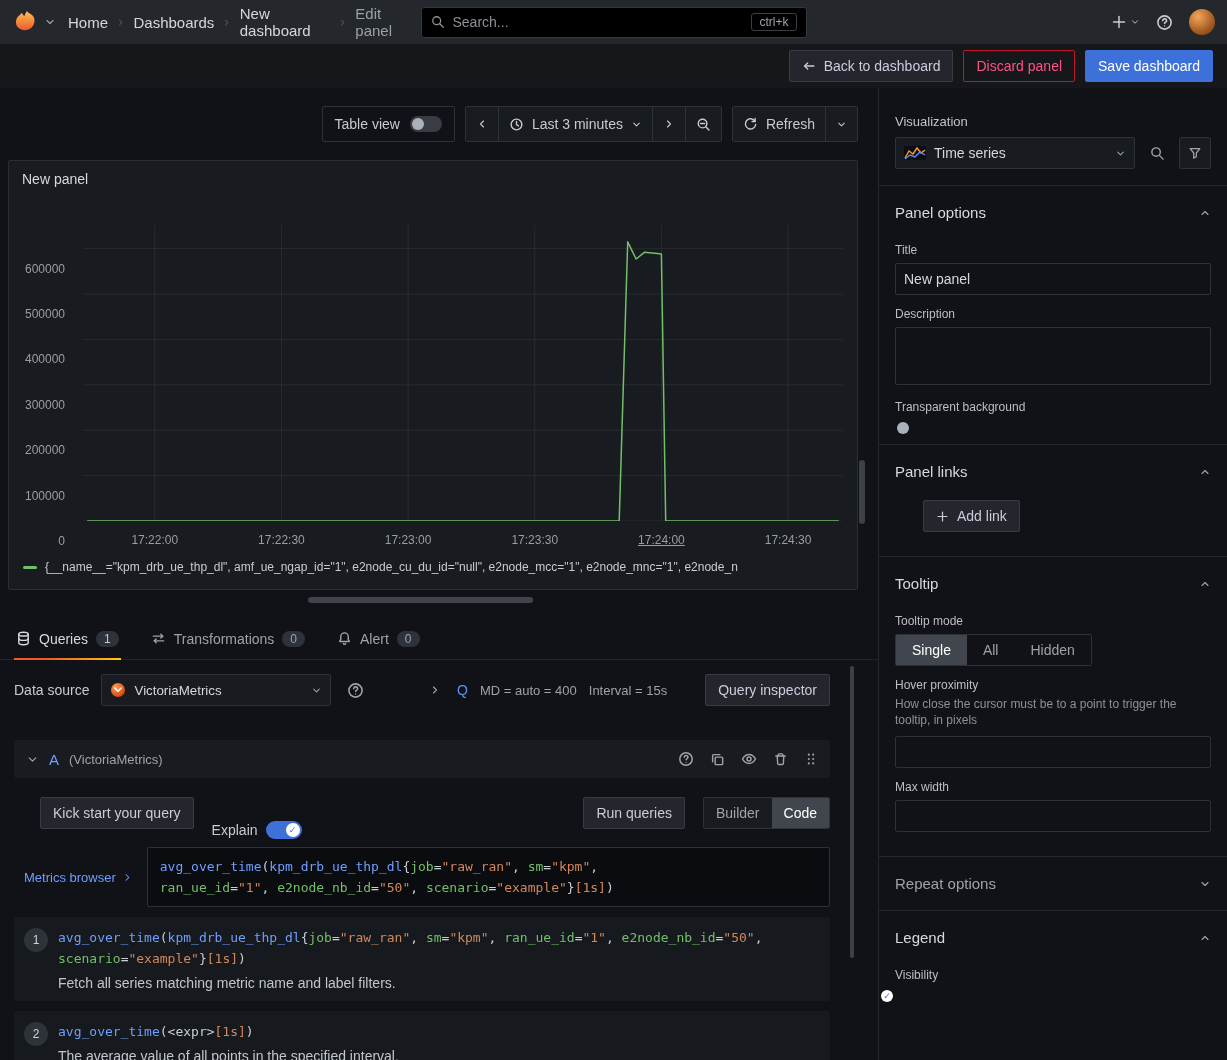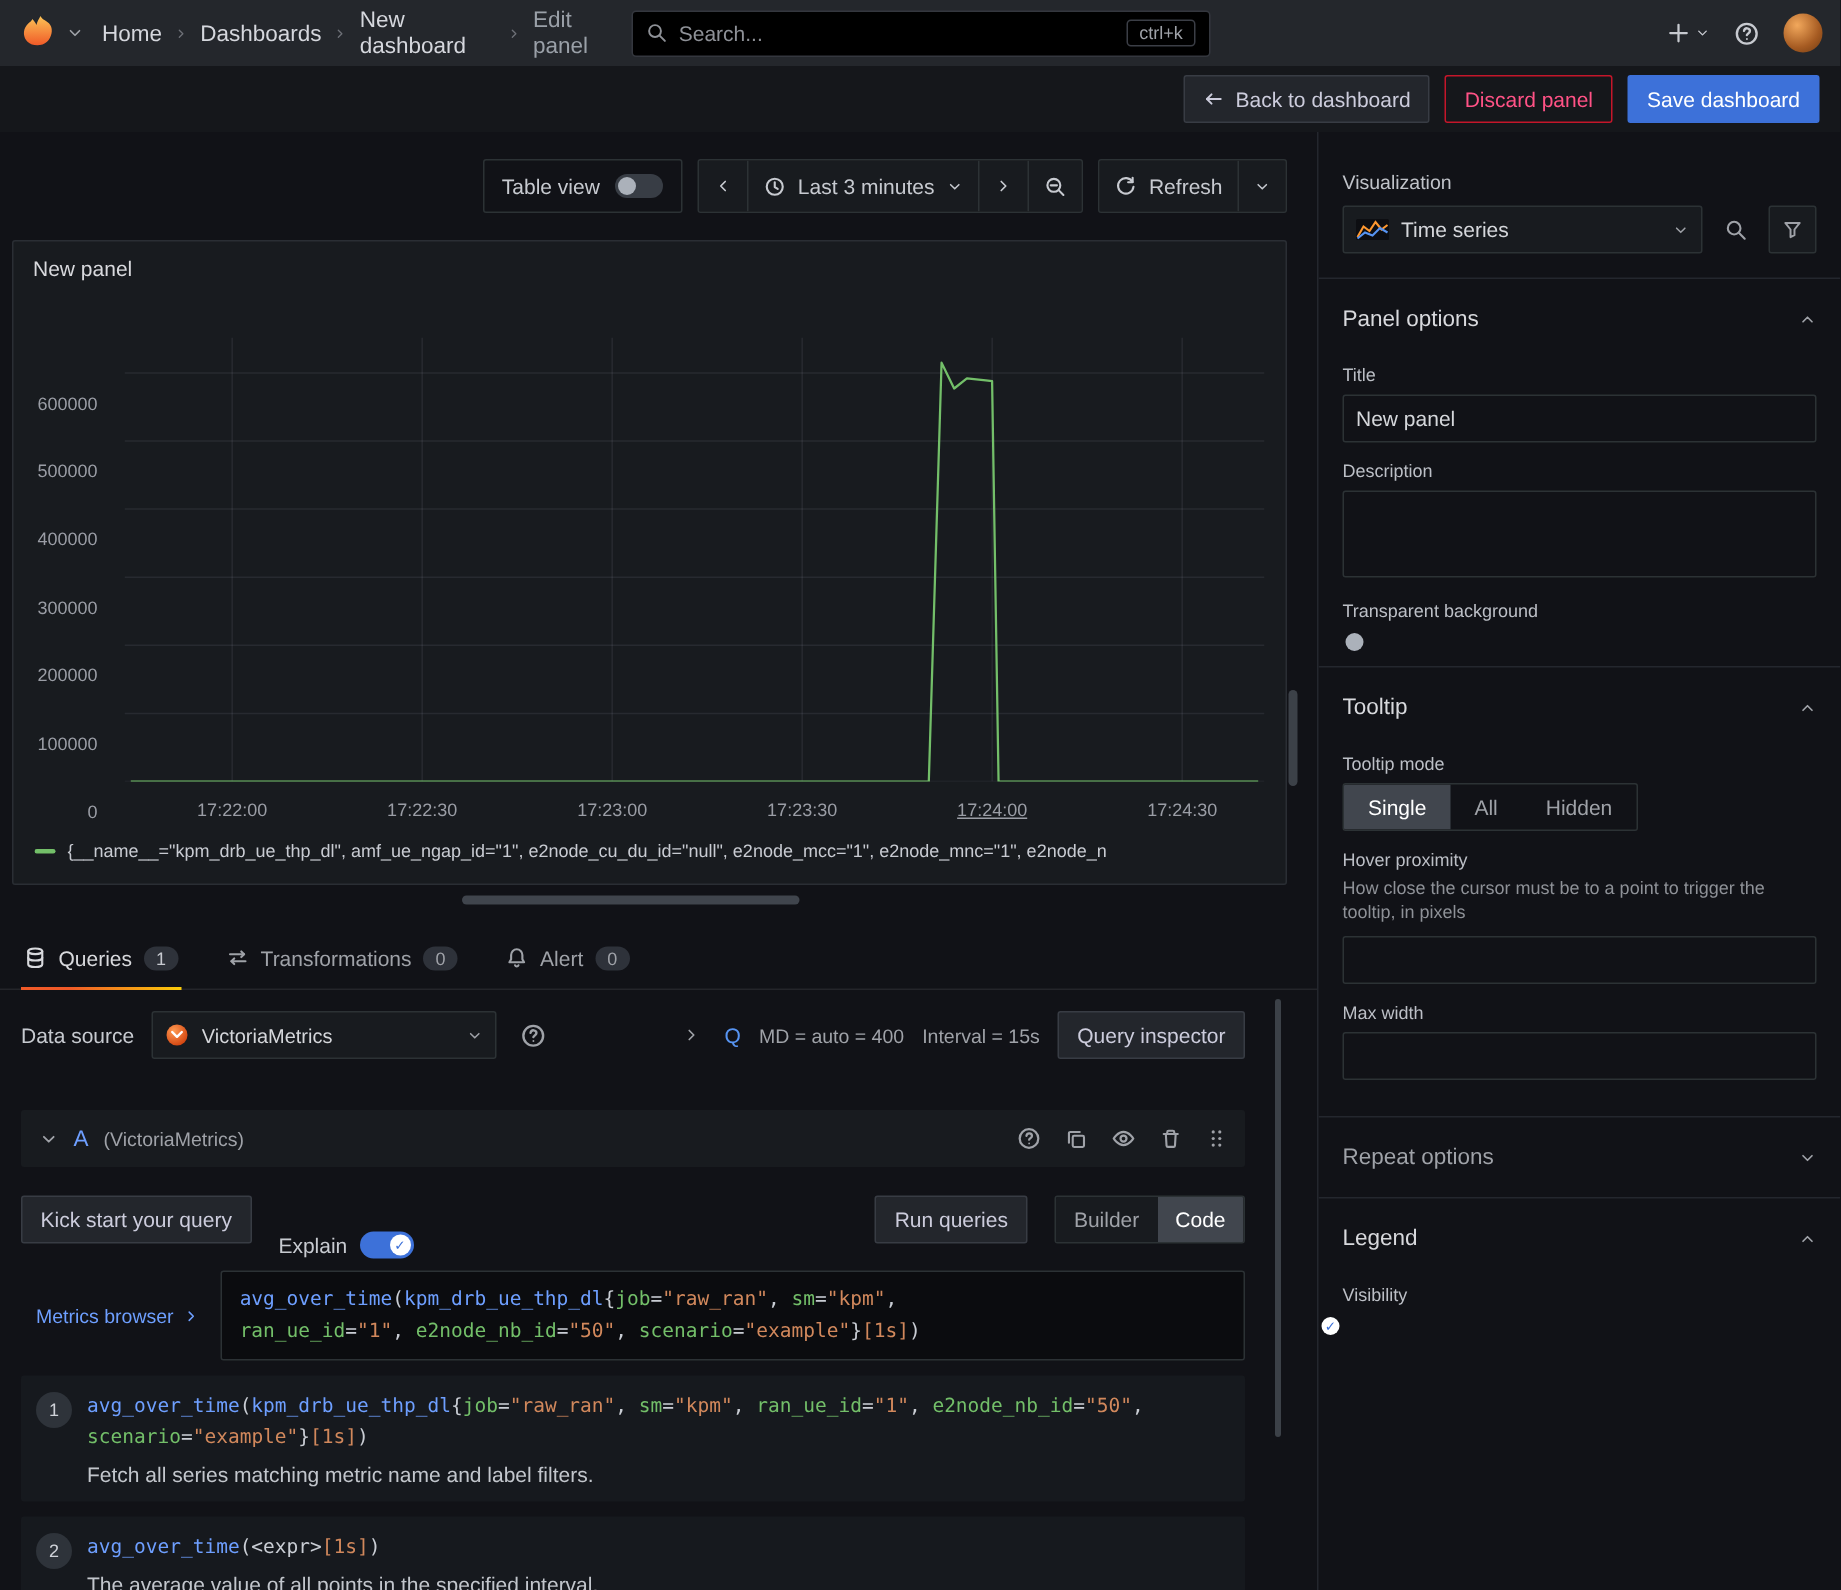--- a/index.html
+++ b/index.html
@@ -26,21 +26,21 @@
   .nav-right { flex:1; display:flex; align-items:center; justify-content:flex-end; gap:16px; }
   .nav-ibtn { background:none; border:none; color:#c7cad0; display:flex; align-items:center; gap:3px; }
   .avatar { width:26px; height:26px; border-radius:50%;
     background:radial-gradient(circle at 35% 30%, #f2a85c, #a65b22 60%, #6e3a12); cursor:pointer; }
 
   
   .subbar { height:44px; flex:none; background:#15171b; display:flex; align-items:center;
     justify-content:flex-end; gap:10px; padding:0 14px; }
   .btn { height:32px; padding:0 12px; border-radius:2px; font-size:14px; display:inline-flex;
     align-items:center; gap:8px; }
-  .btn-secondary { background:#23262c; border:1px solid #383c44; color:#ccccdc; }
+  .btn-secondary { background:#23262c; border:1px solid #383c44; color:#ccccdc;margin-left:26px; }
   .btn-danger { background:transparent; border:1px solid #c4162a; color:#ff5286; }
   .btn-primary { background:#3d71d9; border:1px solid #3d71d9; color:#fff; }
 
   
   .content { flex:1; display:flex; min-height:0; }
   .main { flex:1; min-width:0; position:relative; }
   .sidebar { width:349px; flex:none; border-left:1px solid #24272e; overflow:hidden; background:#111217; }
 
   
   .panel-toolbar { display:flex; justify-content:flex-end; align-items:stretch; gap:10px; margin:18px 20px 0 8px; height:36px; }
@@ -538,20 +538,37 @@
         <div class="opt-body">
           <div class="field-label first">Title</div>
           <input class="text-input" value="New panel" style="">
           <div class="field-label">Description</div>
           <textarea class="text-input" style=""></textarea>
           <div class="field-label">Transparent background</div>
           <span class="switch"><span class="knob"></span></span>
         </div>
       </section>
 
+      <section class="opt-section">
+        <button class="opt-header">
+          <span>Panel links</span>
+          <svg class="i" width="12" height="12" viewBox="0 0 16 16" style="color:#9fa2a8">
+              <polyline points="4,10 8,6 12,10"></polyline>
+            </svg>
+        </button>
+        <div class="opt-body">
+          <button class="btn btn-secondary addlink">
+            <svg class="i" width="13" height="13" viewBox="0 0 16 16">
+                <line x1="8" y1="2.5" x2="8" y2="13.5"></line>
+                <line x1="2.5" y1="8" x2="13.5" y2="8"></line>
+              </svg>
+            <span>Add link</span>
+          </button>
+        </div>
+      </section>
 
       <section class="opt-section">
         <button class="opt-header">
           <span>Tooltip</span>
           <svg class="i" width="12" height="12" viewBox="0 0 16 16" style="color:#9fa2a8">
               <polyline points="4,10 8,6 12,10"></polyline>
             </svg>
         </button>
         <div class="opt-body">
           <div class="field-label first">Tooltip mode</div>

